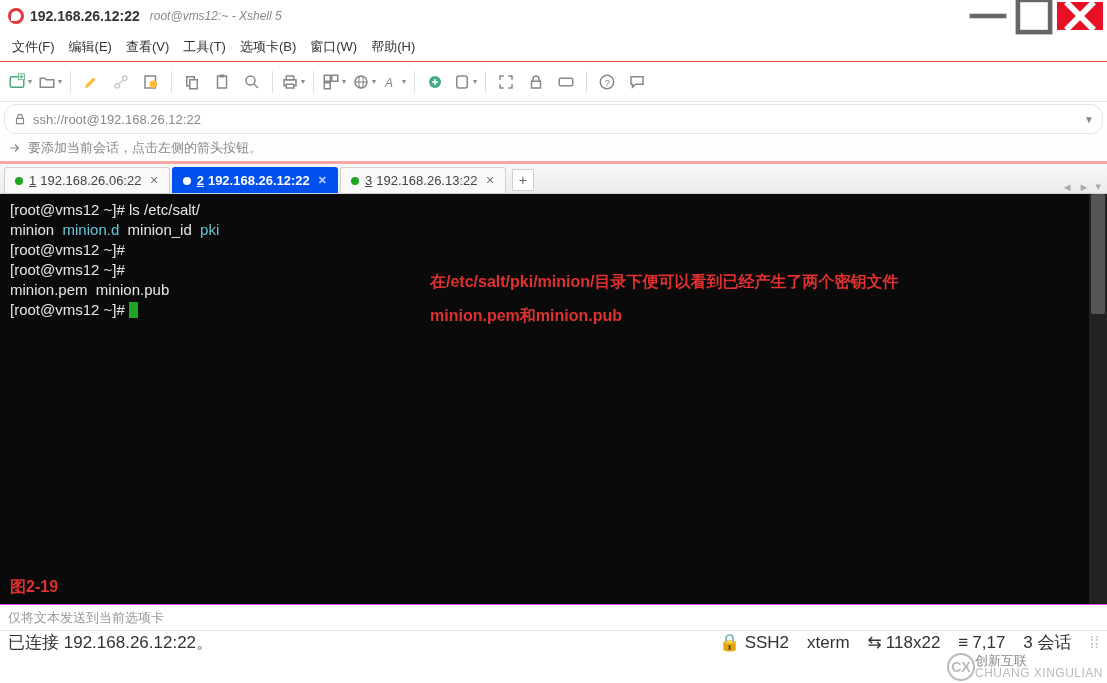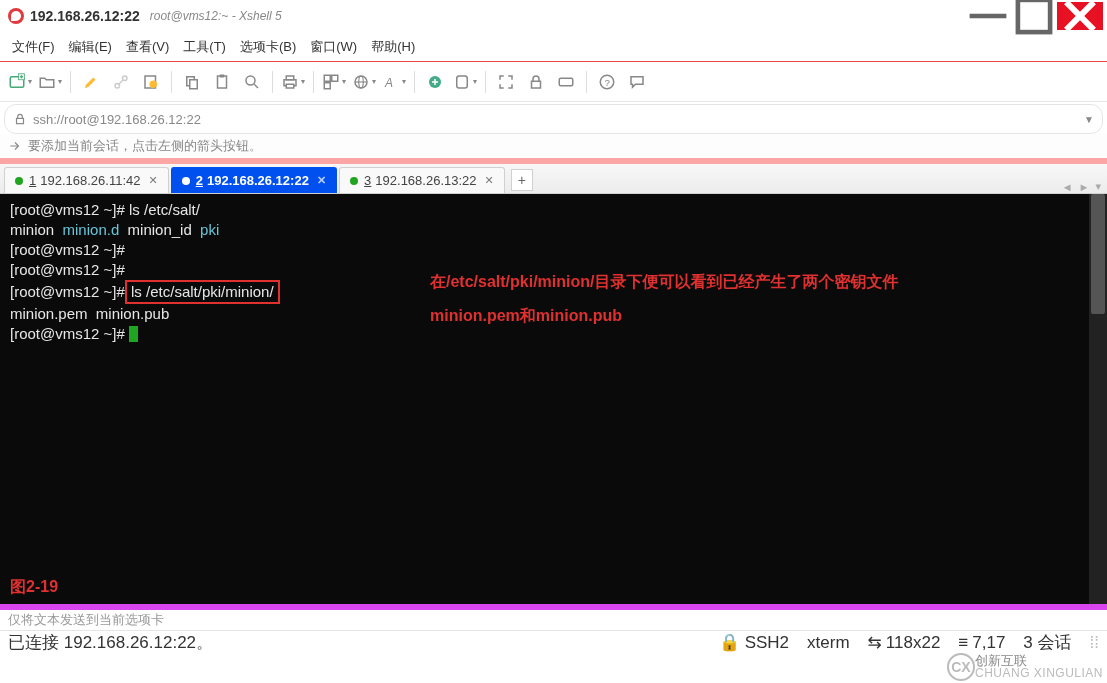--- a/index.html
+++ b/index.html
@@ -21,21 +21,21 @@
   .tbtn { min-width:28px; height:28px; display:flex; align-items:center; justify-content:center; color:#555; border-radius:3px; position:relative; }
   .tbtn svg { width:18px; height:18px; }
   .tbtn .dd { font-size:8px; margin-left:2px; color:#888; }
   .tsep { width:1px; height:22px; background:#ddd; margin:0 4px; }
 
   .addressbar { height:30px; display:flex; align-items:center; padding:0 8px; border:1px solid #e5e5e5; margin:2px 4px 0 4px; border-radius:12px; }
   .addressbar .lock { width:14px; height:14px; margin-right:6px; color:#888; }
   .addressbar .url { color:#888; font-size:13px; flex:1; }
   .addressbar .dd { color:#888; font-size:10px; }
 
-  .infobar { height:30px; display:flex; align-items:center; padding:0 8px; background:#fdfdfd; border-bottom:6px solid #fca5a5; color:#888; font-size:13px; }
+  .infobar { height:30px; display:flex; align-items:center; padding:0 8px; background:#fdfdfd; border-bottom:3px solid #fca5a5; color:#888; font-size:13px; }
   .infobar svg { width:14px; height:14px; margin-right:6px; }
 
   .tabbar { height:30px; display:flex; align-items:flex-end; background:linear-gradient(#f7f7f7,#ececec); border-bottom:1px solid #d0d0d0; padding-left:4px; font-size:13px; }
   .tab { height:26px; padding:0 10px; display:flex; align-items:center; background:#f9f9f9; border:1px solid #d0d0d0; border-bottom:none; margin-right:2px; border-radius:3px 3px 0 0; color:#444; }
   .tab.active { background:#0050ef; color:#fff; font-weight:bold; border-color:#0050ef; }
   .tab .dot { width:8px; height:8px; border-radius:50%; background:#1fa51f; margin-right:6px; }
   .tab.active .dot { background:#fff; }
   .tab .num { text-decoration:underline; margin-right:4px; }
   .tab .x { margin-left:8px; color:inherit; opacity:.7; font-size:11px; }
   .tab-add { width:22px; height:22px; display:flex; align-items:center; justify-content:center; border:1px solid #d0d0d0; background:#fff; margin-left:4px; margin-bottom:2px; font-size:14px; color:#666; }
@@ -45,21 +45,21 @@
   .terminal .prompt-user { color:#e6e6e6;margin-top:14px; }
   .terminal .dir { color:#66c5d8; }
   .terminal .line { white-space:pre; line-height:20px; }
   .terminal .hl-box { display:inline-block; border:2px solid #e03030; padding:0 4px; margin-left:-4px; }
   .terminal .annot { position:absolute; color:#e03030; font-family:"Microsoft YaHei",sans-serif; font-weight:bold; font-size:16px; line-height:28px; }
   .terminal .fig { position:absolute; left:10px; bottom:6px; color:#e03030; font-weight:bold; font-family:"Microsoft YaHei",sans-serif; font-size:16px; }
   .terminal .cursor { display:inline-block; width:9px; height:16px; background:#1fa51f; vertical-align:text-bottom; }
   .terminal .scrollbar { position:absolute; right:0; top:0; bottom:0; width:18px; background:#222; }
   .terminal .scrollbar .thumb { position:absolute; top:0; left:2px; right:2px; height:120px; background:#555; border-radius:2px; }
 
-  .sendbar { height:26px; border-top:6px solid #d946ef; display:flex; align-items:center; padding:0 8px; color:#999; font-size:13px; }
+  .sendbar { height:26px; border-top:1px solid #d946ef; display:flex; align-items:center; padding:0 8px; color:#999; font-size:13px; }
 
   .statusbar { height:24px; border-top:1px solid #e5e5e5; display:flex; align-items:center; padding:0 8px; font-size:17px; color:#333; }
   .statusbar .seg { margin-left:18px; display:flex; align-items:center; gap:4px; }
   .statusbar .spacer { flex:1; }
 
   .watermark { position:absolute; right:4px; bottom:2px; display:flex; align-items:center; color:#bbb; font-size:12px; }
   .watermark .wm-icon { width:28px; height:28px; border:2px solid #bbb; border-radius:50%; display:flex; align-items:center; justify-content:center; font-weight:bold; font-size:14px; }
   .watermark .wm-txt { line-height:12px; }
 </style>
 </head>
@@ -243,21 +243,21 @@
   <svg viewBox="0 0 24 24">
       <path d="M4 12h12M12 6l6 6-6 6" fill="none" stroke="#888" stroke-width="2"></path>
     </svg>
   <span>要添加当前会话，点击左侧的箭头按钮。</span>
 </div>
 
 <div class="tabbar">
   <div class="tab">
     <span class="dot"></span>
     <span class="num">1</span>
-    <span>192.168.26.11:42</span>
+    <span>192.168.26.06:22</span>
     <span class="x">✕</span>
   </div>
   <div class="tab active">
     <span class="dot"></span>
     <span class="num">2</span>
     <span>192.168.26.12:22</span>
     <span class="x">✕</span>
   </div>
   <div class="tab">
     <span class="dot"></span>
@@ -271,21 +271,20 @@
     <span>►</span>
     <span>▾</span>
   </div>
 </div>
 
 <div class="terminal">
   <div class="line"><span class="prompt-user">[root@vms12 ~]# </span><span>ls /etc/salt/</span></div>
   <div class="line"><span>minion  </span><span class="dir">minion.d</span><span>  minion_id  </span><span class="dir">pki</span></div>
   <div class="line"><span class="prompt-user">[root@vms12 ~]# </span></div>
   <div class="line"><span class="prompt-user">[root@vms12 ~]# </span></div>
-  <div class="line"><span class="prompt-user">[root@vms12 ~]# </span><span class="hl-box">ls /etc/salt/pki/minion/</span></div>
   <div class="line">minion.pem  minion.pub</div>
   <div class="line"><span class="prompt-user">[root@vms12 ~]# </span><span class="cursor"></span></div>
 
   <div class="annot" style="top:74px;left:430px;">
     <div>在/etc/salt/pki/minion/目录下便可以看到已经产生了两个密钥文件</div>
     <div style="margin-top:6px;">minion.pem和minion.pub</div>
   </div>
   <div class="fig">图2-19</div>
 
   <div class="scrollbar">

